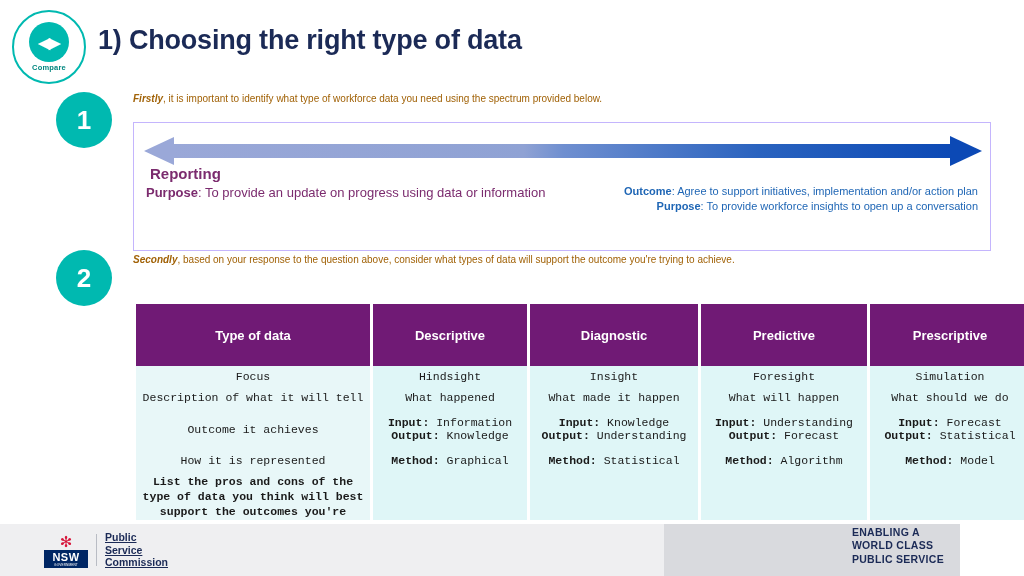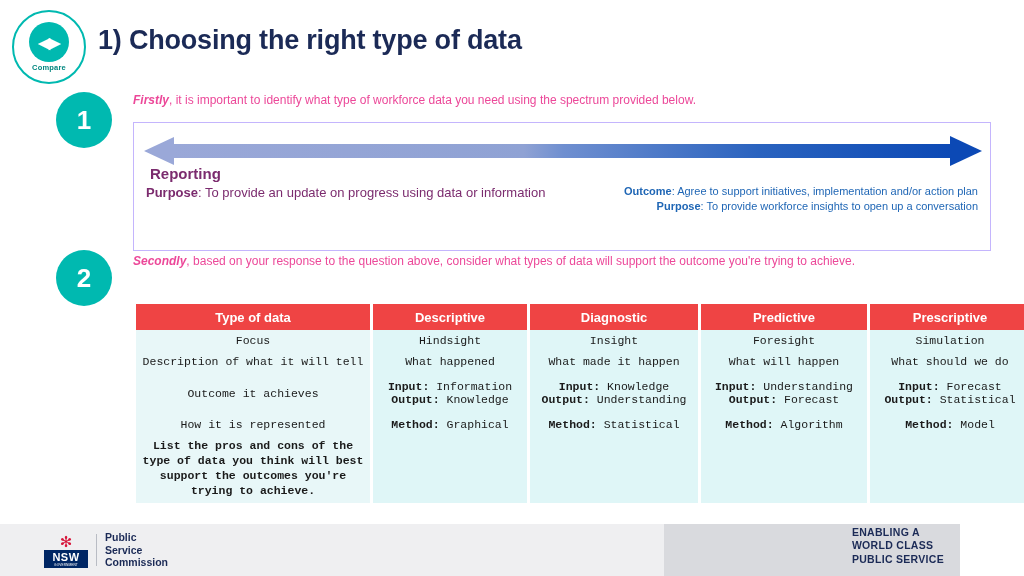--- a/index.html
+++ b/index.html
@@ -78,22 +78,22 @@
     display: flex;
     align-items: center;
     justify-content: center;
   }
   .step-1 { left: 56px; top: 92px; }
   .step-2 { left: 56px; top: 250px; }
 
   
   .para {
     position: absolute;
-    font-size: 12px;
-    color: #ec4899;
+    font-size: 10px;
+    color: #a16207;
     line-height: 1.25;
   }
   .para b { font-weight: bold; font-style: italic; }
   .para-1 { left: 133px; top: 93px; width: 830px; }
   .para-2 { left: 133px; top: 254px; width: 845px; }
 
   
   .spectrum-box {
     position: absolute;
     left: 133px;
@@ -152,26 +152,26 @@
   .data-table {
     position: absolute;
     left: 133px;
     top: 304px;
     width: 858px;
     border-collapse: separate;
     border-spacing: 3px 0;
     table-layout: fixed;
   }
   .data-table th {
-    background: #ef4444;
+    background: #701a75;
     color: #ffffff;
     font-size: 13px;
     font-weight: bold;
     height: 22px;
-    padding: 2px 4px;
+    padding: 20px 4px;
     text-align: center;
     border: none;
   }
   .data-table td {
     background: #dff6f7;
     font-size: 11.5px;
     color: #1a1a1a;
     text-align: center;
     padding: 4px 6px;
     vertical-align: middle;
@@ -267,20 +267,21 @@
     width: 1px;
     height: 32px;
     background: #b9bcc4;
     margin: 0 8px;
   }
   .nsw-words {
     font-size: 10.5px;
     color: #1b2a56;
     font-weight: bold;
     line-height: 1.22;
+    text-decoration: underline;
   }
   .footer-slogan {
     position: absolute;
     right: 80px;
     bottom: 10px;
     font-size: 10.5px;
     font-weight: bold;
     color: #1b2a56;
     line-height: 1.28;
     letter-spacing: 0.3px;

